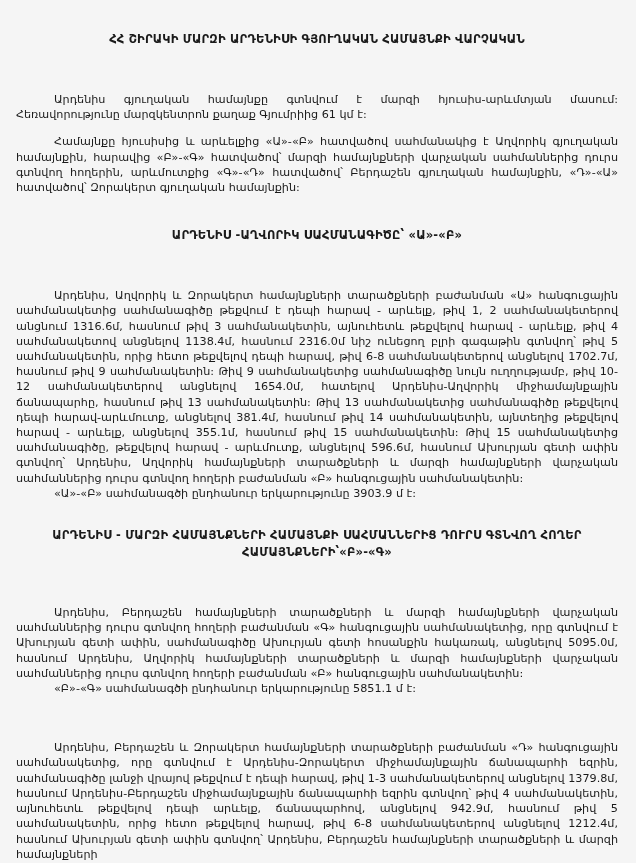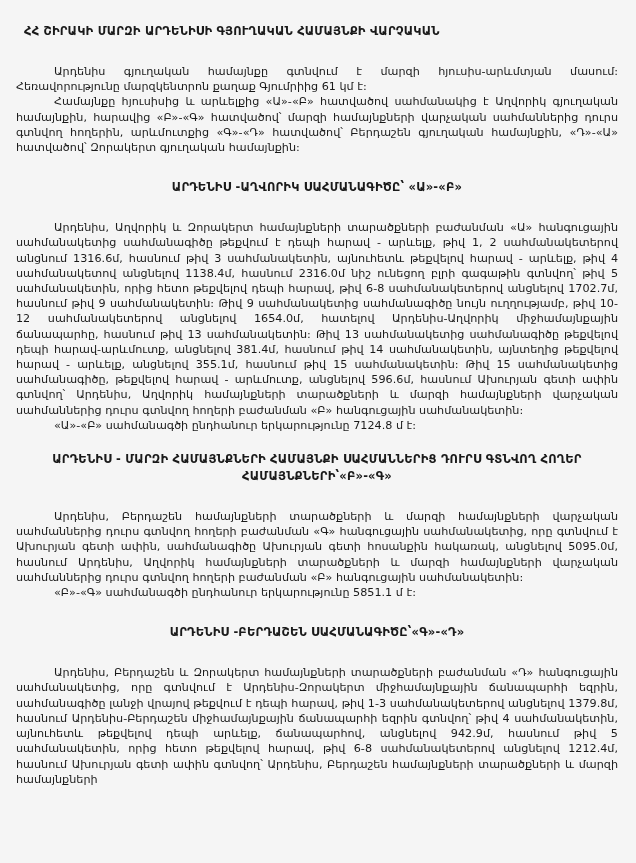--- a/index.html
+++ b/index.html
@@ -4,58 +4,57 @@
 <style>
   html, body { margin: 0; padding: 0; }
   body {
     width: 636px; height: 863px; overflow: hidden;
     background: #f5f5f5; color: #1a1a1a;
     font-family: "DejaVu Sans", sans-serif;
     font-size: 11.2px; line-height: 15.2px;
   }
   .page { position: relative; padding: 0 18px 0 16px; }
   .title {
-    font-size: 11.5px; line-height: 17px;
-    letter-spacing: 0.2px; margin: 8px; padding-top: 15px;
+    text-align: center; font-size: 11.5px; line-height: 17px;
+    letter-spacing: 0.2px; margin: 16px; padding-top: 15px;
   }
   .title .line { display: block; }
   .section-title {
     text-align: center; font-size: 11.5px; line-height: 17px;
-    letter-spacing: 0.2px; margin: 8px;
+    letter-spacing: 0.2px; margin: 16px;
   }
   p { margin: 0; text-align: justify; }
-  .indent { text-indent: 38px; }
+  .indent { text-indent: 38px; margin-top: 12px; }
   .total { text-indent: 38px; text-align: left; }
   .gap-s { height: 10px; }
   .gap-m { height: 16px; }
 </style>
 </head>
 <body>
 
 <div class="page">
   <h1 class="title">
     <span class="line">ՀՀ ՇԻՐԱԿԻ ՄԱՐԶԻ ԱՐԴԵՆԻՍԻ ԳՅՈՒՂԱԿԱՆ ՀԱՄԱՅՆՔԻ ՎԱՐՉԱԿԱՆ</span>
   </h1>
   <div class="gap-m"></div>
 
   <p class="indent">Արդենիս գյուղական համայնքը գտնվում է մարզի հյուսիս-արևմտյան մասում: Հեռավորությունը մարզկենտրոն քաղաք Գյումրիից 61 կմ է:</p>
   <p class="indent">Համայնքը հյուսիսից և արևելքից «Ա»-«Բ» հատվածով սահմանակից է Աղվորիկ գյուղական համայնքին, հարավից «Բ»-«Գ» հատվածով՝ մարզի համայնքների վարչական սահմաններից դուրս գտնվող հողերին, արևմուտքից «Գ»-«Դ» հատվածով՝ Բերդաշեն գյուղական համայնքին, «Դ»-«Ա» հատվածով՝ Զորակերտ գյուղական համայնքին:</p>
 
   <div class="gap-m"></div>
   <h2 class="section-title">ԱՐԴԵՆԻՍ -ԱՂՎՈՐԻԿ ՍԱՀՄԱՆԱԳԻԾԸ՝ «Ա»-«Բ»</h2>
   <div class="gap-m"></div>
   <p class="indent">Արդենիս, Աղվորիկ և Զորակերտ համայնքների տարածքների բաժանման «Ա» հանգուցային սահմանակետից սահմանագիծը թեքվում է դեպի հարավ - արևելք, թիվ 1, 2 սահմանակետերով անցնում 1316.6մ, հասնում թիվ 3 սահմանակետին, այնուհետև թեքվելով հարավ - արևելք, թիվ 4 սահմանակետով անցնելով 1138.4մ, հասնում 2316.0մ նիշ ունեցող բլրի գագաթին գտնվող՝ թիվ 5 սահմանակետին, որից հետո թեքվելով դեպի հարավ, թիվ 6-8 սահմանակետերով անցնելով 1702.7մ, հասնում թիվ 9 սահմանակետին: Թիվ 9 սահմանակետից սահմանագիծը նույն ուղղությամբ, թիվ 10-12 սահմանակետերով անցնելով 1654.0մ, հատելով Արդենիս-Աղվորիկ միջհամայնքային ճանապարհը, հասնում թիվ 13 սահմանակետին: Թիվ 13 սահմանակետից սահմանագիծը թեքվելով դեպի հարավ-արևմուտք, անցնելով 381.4մ, հասնում թիվ 14 սահմանակետին, այնտեղից թեքվելով հարավ - արևելք, անցնելով 355.1մ, հասնում թիվ 15 սահմանակետին: Թիվ 15 սահմանակետից սահմանագիծը, թեքվելով հարավ - արևմուտք, անցնելով 596.6մ, հասնում Ախուրյան գետի ափին գտնվող՝ Արդենիս, Աղվորիկ համայնքների տարածքների և մարզի համայնքների վարչական սահմաններից դուրս գտնվող հողերի բաժանման «Բ» հանգուցային սահմանակետին:</p>
-  <p class="total">«Ա»-«Բ» սահմանագծի ընդհանուր երկարությունը 7124.8 մ է:</p>
+  <p class="total">«Ա»-«Բ» սահմանագծի ընդհանուր երկարությունը 3903.9 մ է:</p>
 
   <div class="gap-s"></div>
   <h2 class="section-title">
     <span class="line" style="display:block">ԱՐԴԵՆԻՍ - ՄԱՐԶԻ ՀԱՄԱՅՆՔՆԵՐԻ ՀԱՄԱՅՆՔԻ ՍԱՀՄԱՆՆԵՐԻՑ ԴՈՒՐՍ ԳՏՆՎՈՂ ՀՈՂԵՐ</span>
     <span class="line" style="display:block">ՀԱՄԱՅՆՔՆԵՐԻ՝«Բ»-«Գ»</span>
   </h2>
   <div class="gap-m"></div>
   <p class="indent">Արդենիս, Բերդաշեն համայնքների տարածքների և մարզի համայնքների վարչական սահմաններից դուրս գտնվող հողերի բաժանման «Գ» հանգուցային սահմանակետից, որը գտնվում է Ախուրյան գետի ափին, սահմանագիծը Ախուրյան գետի հոսանքին հակառակ, անցնելով 5095.0մ, հասնում Արդենիս, Աղվորիկ համայնքների տարածքների և մարզի համայնքների վարչական սահմաններից դուրս գտնվող հողերի բաժանման «Բ» հանգուցային սահմանակետին:</p>
   <p class="total">«Բ»-«Գ» սահմանագծի ընդհանուր երկարությունը 5851.1 մ է:</p>
 
   <div class="gap-m"></div>
-  <h2 class="section-title">ԱՐԴԵՆԻՍ -ԲԵՐԴԱՇԵՆ ՍԱՀՄԱՆԱԳԻԾԸ՝«Գ»-«Դ»</h2>
   <div class="gap-m"></div>
   <p class="indent">Արդենիս, Բերդաշեն և Զորակերտ համայնքների տարածքների բաժանման «Դ» հանգուցային սահմանակետից, որը գտնվում է Արդենիս-Զորակերտ միջհամայնքային ճանապարհի եզրին, սահմանագիծը լանջի վրայով թեքվում է դեպի հարավ, թիվ 1-3 սահմանակետերով անցնելով 1379.8մ, հասնում Արդենիս-Բերդաշեն միջհամայնքային ճանապարհի եզրին գտնվող՝ թիվ 4 սահմանակետին, այնուհետև թեքվելով դեպի արևելք, ճանապարհով, անցնելով 942.9մ, հասնում թիվ 5 սահմանակետին, որից հետո թեքվելով հարավ, թիվ 6-8 սահմանակետերով անցնելով 1212.4մ, հասնում Ախուրյան գետի ափին գտնվող՝ Արդենիս, Բերդաշեն համայնքների տարածքների և մարզի համայնքների</p>
 </div>
 
 </body></html>

